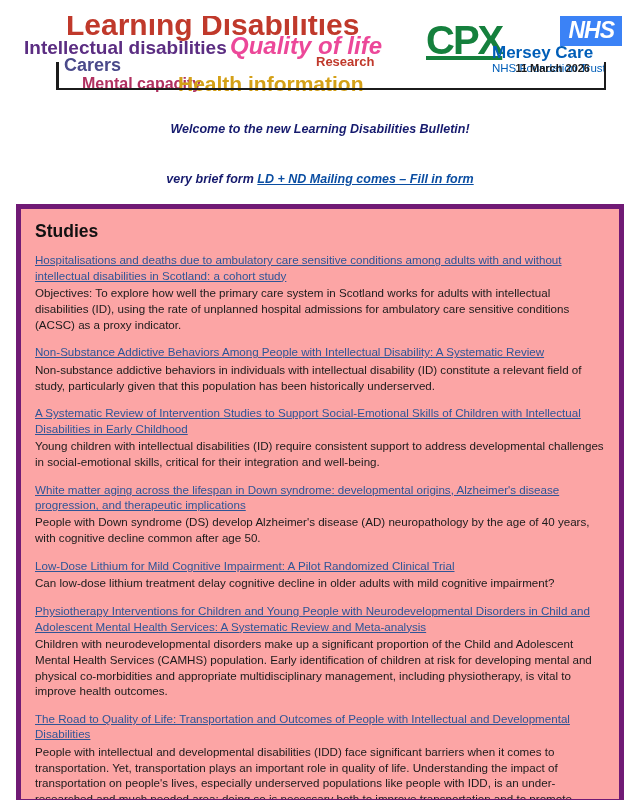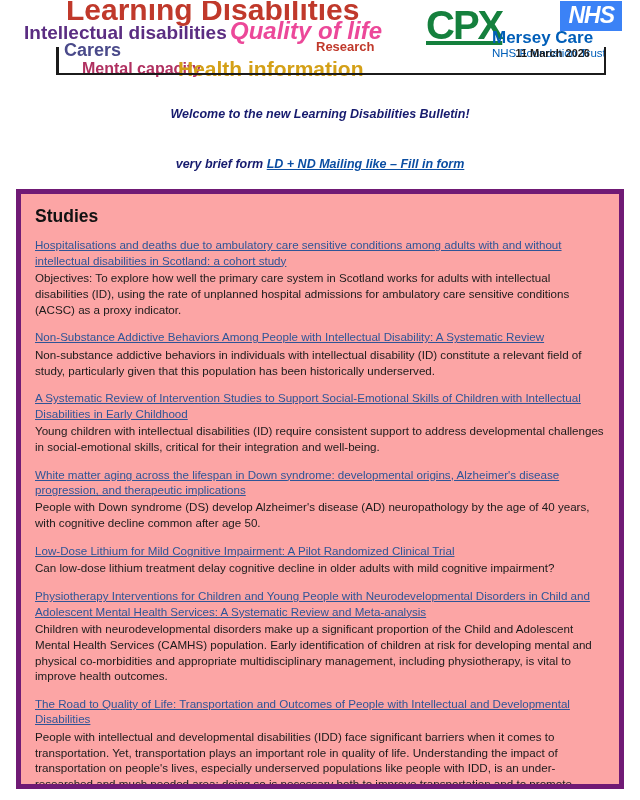--- a/index.html
+++ b/index.html
@@ -12,21 +12,21 @@
     background: #ffffff;
     font-family: "Liberation Sans", sans-serif;
     color: #1b1b1b;
     overflow: hidden;
   }
   .page {
     position: relative;
     width: 640px;
     height: 584px;
     box-sizing: border-box;
-    padding: 1px 16px;
+    padding: 16px 16px;
   }
 
   
   .header {
     position: relative;
     height: 92px;
     display: flex;
     align-items: flex-start;
   }
   .wordcloud {
@@ -204,21 +204,21 @@
     <div class="rule-left"></div>
     <div class="rule-right"></div>
     <div class="issue-date">11 March 2026</div>
   </div>
 
   <div class="intro">
     <div class="welcome">Welcome to the new Learning Disabilities Bulletin!</div>
     <div class="ensure">
       <br>
       <span>very brief form</span>
-      <a href="#">LD + ND Mailing like – Fill in form</a>
+      <a href="#">LD + ND Mailing comes – Fill in form</a>
     </div>
   </div>
 
   <div class="panel">
     <h2>Studies</h2>
 
     <div class="study">
       <a class="study-title" href="#">Hospitalisations and deaths due to ambulatory care sensitive conditions among adults with and without intellectual disabilities in Scotland: a cohort study</a>
       <div class="study-desc">Objectives: To explore how well the primary care system in Scotland works for adults with intellectual disabilities (ID), using the rate of unplanned hospital admissions for ambulatory care sensitive conditions (ACSC) as a proxy indicator.</div>
     </div>

